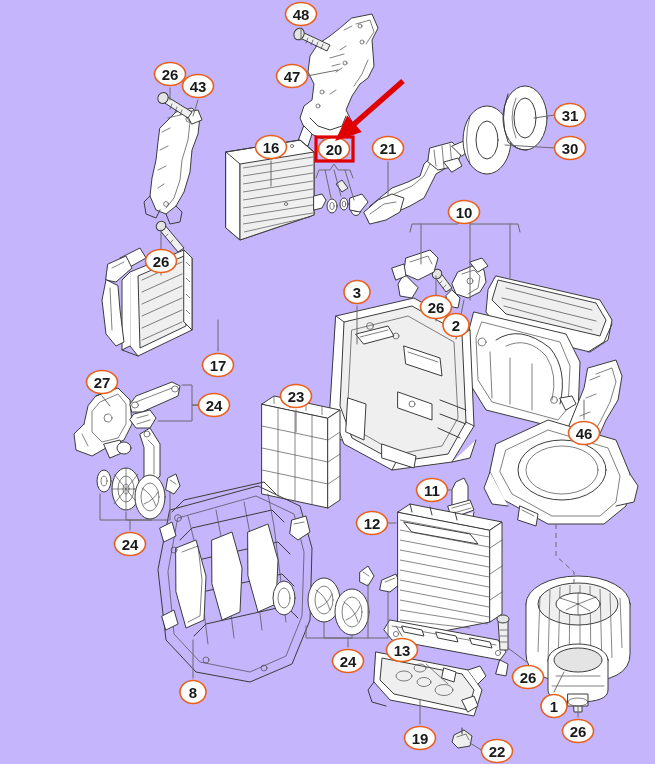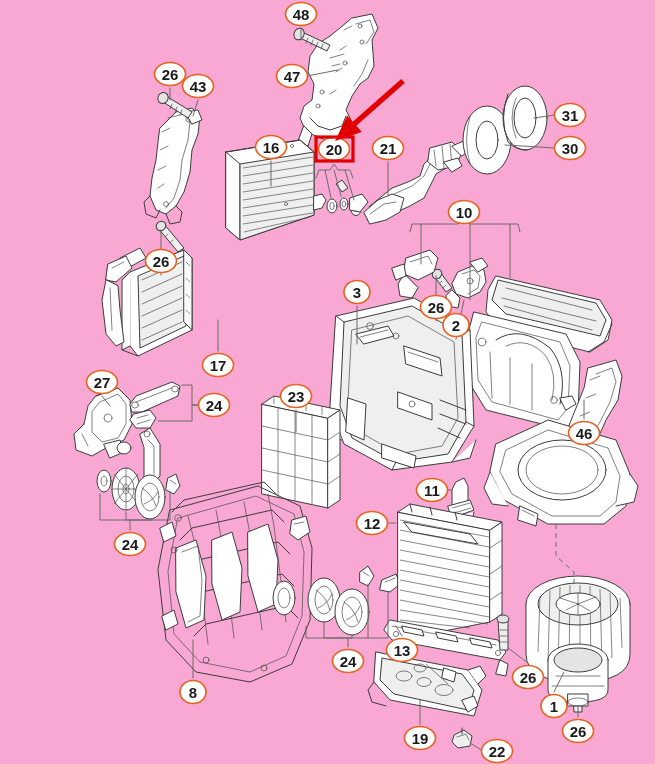--- a/index.html
+++ b/index.html
@@ -5,21 +5,21 @@
 <style>
   html,body{margin:0;padding:0;background:#ffffff;}
   body{
     width:655px;height:764px;
     font-family:"Liberation Sans", sans-serif;
     overflow:hidden;position:relative;
   }
   #diagram-root{
     position:relative;
     width:655px;height:764px;
-    background:#f9a8d4;
+    background:#c4b5fd;
   }
   svg.layer{
     position:absolute;top:0;left:0;
     width:655px;height:764px;
     display:block;
   }
   
   .part{fill:#ffffff;stroke:#3c3c3c;stroke-width:1;stroke-linejoin:round;stroke-linecap:round;}
   .part-nf{fill:none;stroke:#3c3c3c;stroke-width:1;stroke-linejoin:round;stroke-linecap:round;}
   .thin{fill:none;stroke:#4a4a4a;stroke-width:0.7;stroke-linejoin:round;stroke-linecap:round;}

